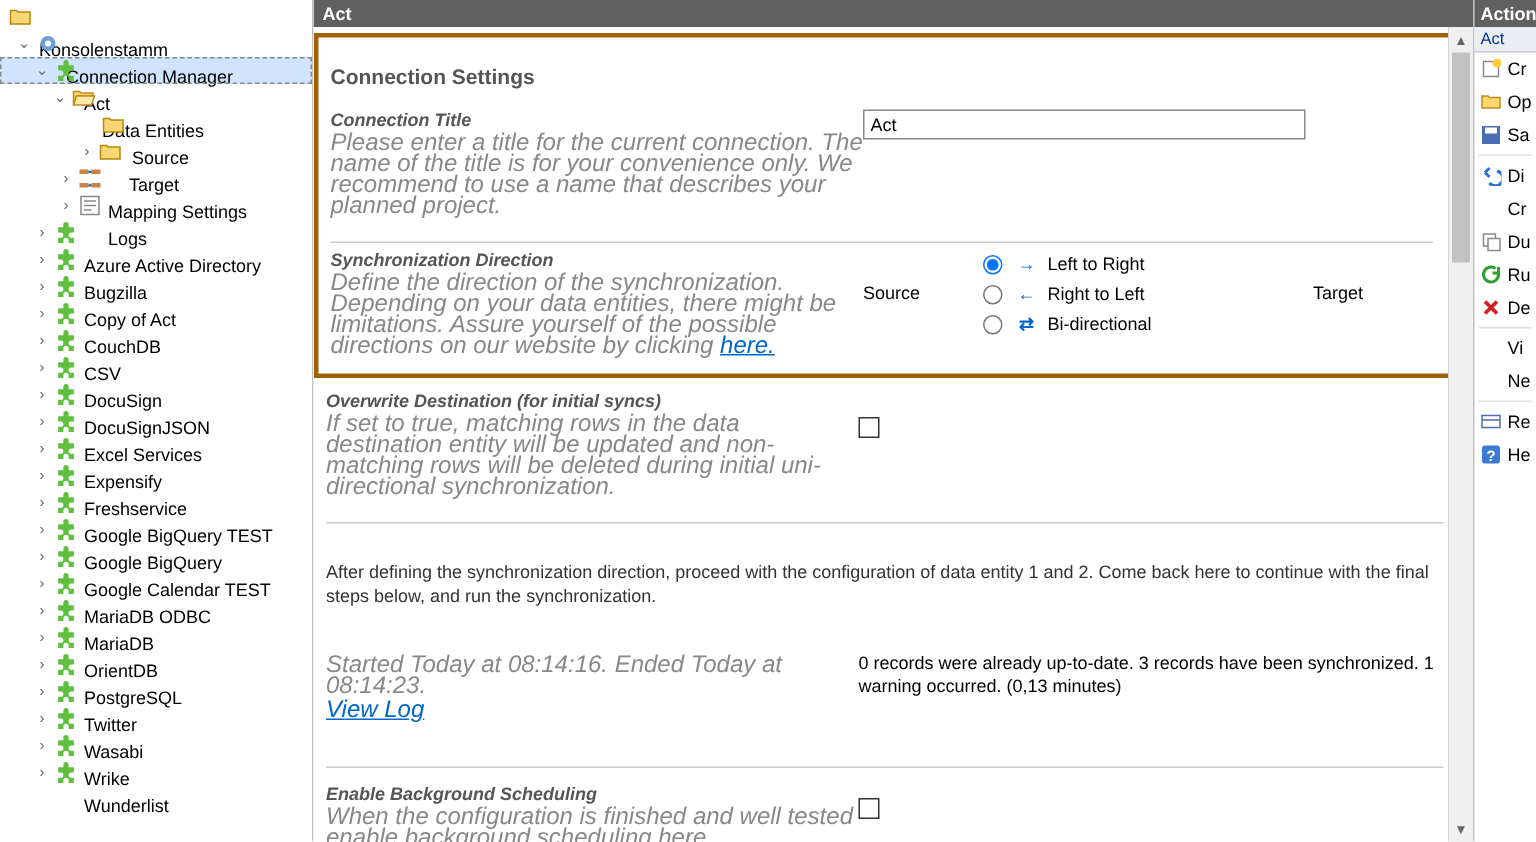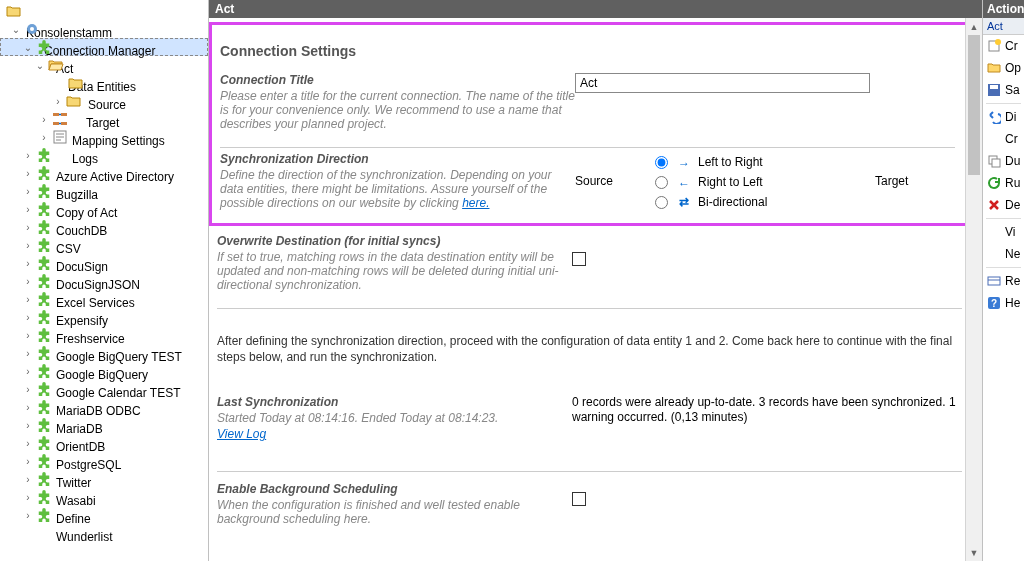--- a/index.html
+++ b/index.html
@@ -12,26 +12,26 @@
 .tw { display: inline-block; width: 12px; text-align: center; color: #666; font-size: 10px; }
 .ic { width: 16px; height: 16px; margin: 0 2px; display: inline-flex; align-items: center; justify-content: center; }
 .ic svg { display: block; }
 .node-label { padding-left: 2px; color: #000; margin-top: 44px; }
 .ind { display: inline-block; }
 
 
 .center-pane { flex: 1; display: flex; flex-direction: column; position: relative; overflow: hidden; background: #fff; }
 .center-header { background: #606060; color: #fff; height: 18px; line-height: 18px; padding-left: 6px; font-weight: bold; font-size: 12px; }
 .scroll-body { position: relative; flex: 1; overflow-y: auto; }
-.highlight-box { border: 3px solid #d946ef; margin: 4px 4px 0 0; padding: 12px 20px 5px 8px; }
+.highlight-box { border: 3px solid #a16207; margin: 4px 4px 0 0; padding: 12px 20px 5px 8px; }
 .section-title { font-weight: bold; font-size: 14px; color: #555; margin: 6px 0 14px 0; }
 .field-row { display: flex; align-items: flex-start; margin-bottom: 6px; padding: 0 0 10px 0; }
 .field-left { width: 355px; flex-shrink: 0; font-style: italic; }
 .field-left .lbl { font-weight: bold; color: #555; }
-.field-left .desc { color: #888; font-size: 12px; line-height: 14px; padding-top: 2px; }
+.field-left .desc { color: #888; font-size: 16px; line-height: 14px; padding-top: 2px; }
 .desc a { color: #0066cc; text-decoration: underline; }
 .field-right { flex: 1; }
 .text-input { width: 295px; height: 20px; border: 1px solid #888; padding: 0 4px; font-size: 12px; }
 .hr { border-top: 1px solid #ccc; margin: 0 0 4px 0; }
 
 .sync-row { display: flex; align-items: flex-start; }
 .sync-left-lbl { width: 80px; }
 .sync-radios { flex: 1; }
 .sync-right-lbl { width: 80px; text-align: left; }
 .radio-row { display: flex; align-items: center; height: 20px; }
@@ -341,21 +341,21 @@
         <span class="node-label">Wasabi</span>
       </div>
       <div class="tree-node">
         <span class="ind" style="width:18px"></span>
         <span class="tw">›</span>
         <span class="ic puzzle">
           <svg viewBox="0 0 16 16">
             <path fill="#5fbf3f" d="M2 4h4V2a2 2 0 014 0v2h4v4h-2a2 2 0 000 4h2v4h-4v-2a2 2 0 00-4 0v2H2v-4h2a2 2 0 000-4H2z"></path>
           </svg>
         </span>
-        <span class="node-label">Define</span>
+        <span class="node-label">Wrike</span>
       </div>
       <div class="tree-node">
         <span class="ind" style="width:18px"></span>
         <span class="tw">›</span>
         <span class="ic puzzle">
           <svg viewBox="0 0 16 16">
             <path fill="#5fbf3f" d="M2 4h4V2a2 2 0 014 0v2h4v4h-2a2 2 0 000 4h2v4h-4v-2a2 2 0 00-4 0v2H2v-4h2a2 2 0 000-4H2z"></path>
           </svg>
         </span>
         <span class="node-label">Wunderlist</span>
@@ -419,21 +419,20 @@
           <span class="check"></span>
         </div>
       </div>
       <div class="hr"></div>
 
       <div class="info-text">After defining the synchronization direction, proceed with the configuration of data entity 1 and 2. Come back here to continue with the final steps below, and run the synchronization.</div>
 
 
       <div class="field-row">
         <div class="field-left">
-          <div class="lbl">Last Synchronization</div>
           <div class="desc">Started  Today at 08:14:16. Ended Today at 08:14:23.</div>
           <div class="desc"><a class="viewlog">View Log</a></div>
         </div>
         <div class="field-right" style="padding-top:0">
           <div style="color:#000;line-height:15px">0 records were already up-to-date. 3 records have been synchronized. 1 warning occurred. (0,13 minutes)</div>
         </div>
       </div>
       <div class="hr" style="margin-top:20px"></div>
 
       <div class="field-row" style="padding-top:6px">

